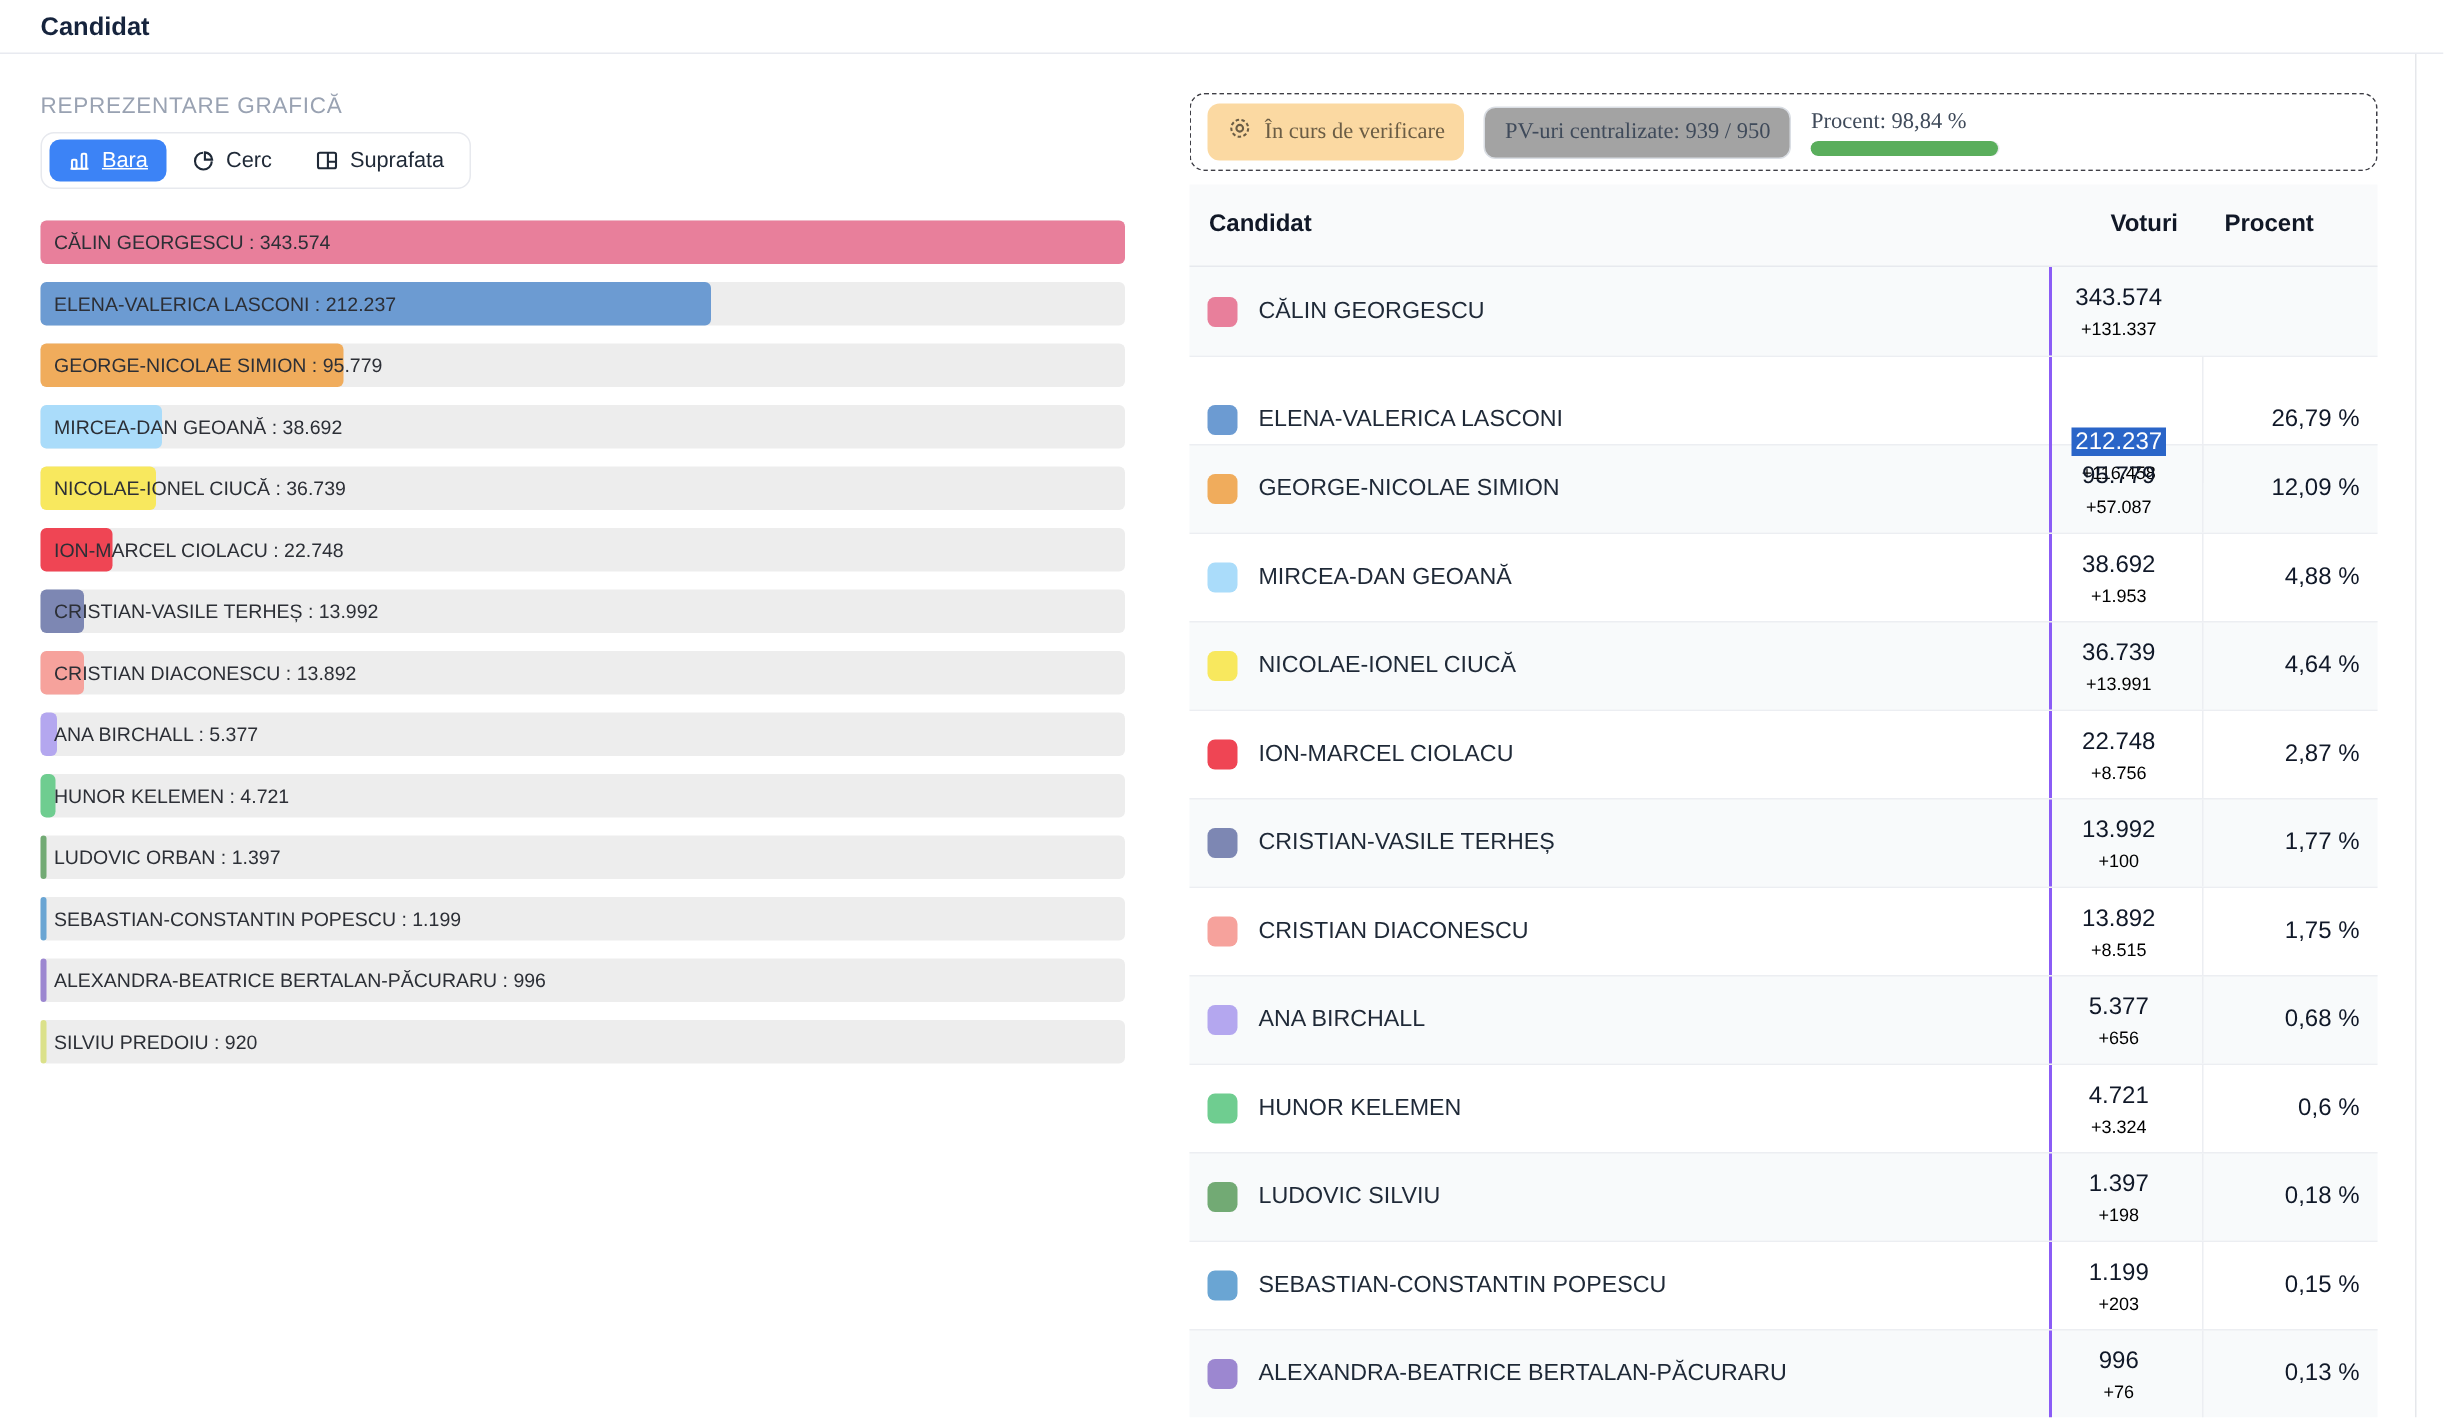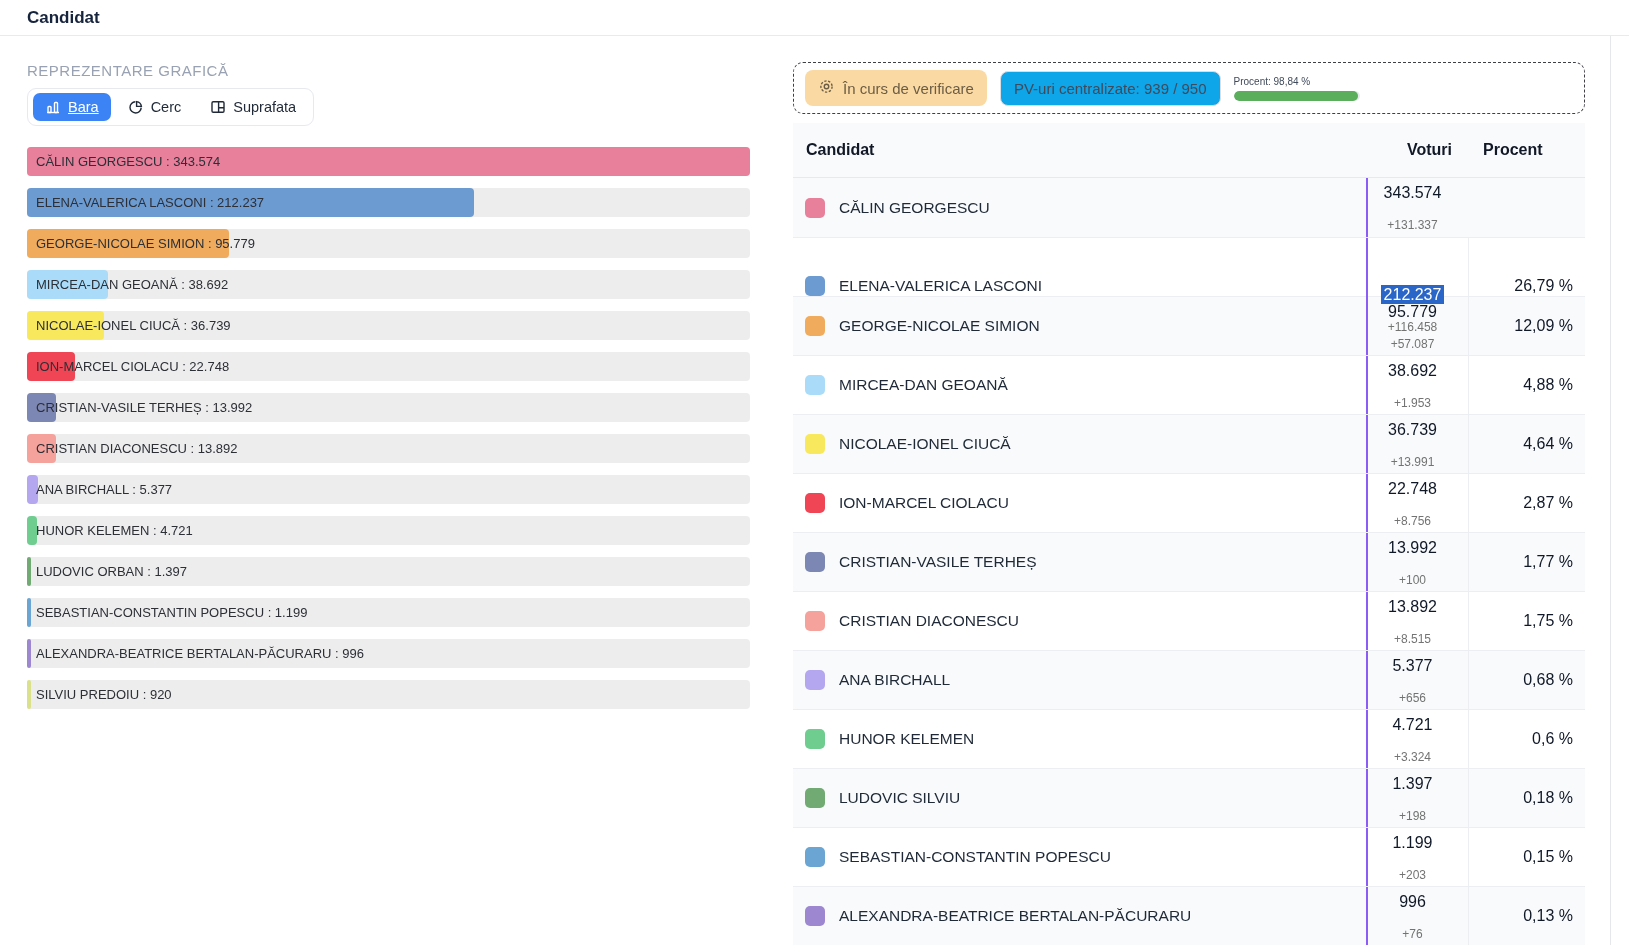--- a/index.html
+++ b/index.html
@@ -27,27 +27,27 @@
 
   .bars { margin-top:21px; display:flex; flex-direction:column; gap:12px; }
   .bar-row { position:relative; height:29px; background:#ededed; border-radius:4px; }
   .bar-fill { position:absolute; left:0; top:0; bottom:0; border-radius:4px; min-width:4px; }
   .bar-label { position:absolute; left:9px; top:0; height:100%; display:flex; align-items:center;
     font-size:13px; font-weight:500; color:#2c2f36; white-space:nowrap; }
 
   
   .right-panel { position:absolute; left:793px; top:62px; width:792px; }
   .status-box { height:52px; border:1px dashed #3f3f46; border-radius:10px; display:flex;
-    align-items:center; gap:13px; padding:0 11px; }
+    align-items:center; gap:13px; padding:0 11px;font-family:Liberation Serif, serif; }
   .badge-verify { display:flex; align-items:center; gap:8px; background:#fbd9a2; color:#6b5d45;
     border-radius:8px; padding:8px 13px; font-size:15px; white-space:nowrap; }
   .badge-pv { border:1px solid #dadee4; border-radius:8px; padding:8px 13px; font-size:15px;
-    color:#3f4a5a; background:#0ea5e9; white-space:nowrap; }
+    color:#3f4a5a; background:#a3a3a3; white-space:nowrap; }
   .procent-wrap { display:flex; flex-direction:column; gap:4px; }
-  .procent-label { font-size:10px; color:#3f4a5a; white-space:nowrap; }
+  .procent-label { font-size:15px; color:#3f4a5a; white-space:nowrap; }
   .progress-track { width:126px; height:10px; background:#e8eaed; border-radius:6px; overflow:hidden; }
   .progress-fill { height:100%; background:#5aae5c; border-radius:6px; }
 
   
   .results-table { margin-top:9px; width:792px; }
   .t-head { display:grid; grid-template-columns:573px 102px 117px; height:55px; align-items:center;
     background:#f9fafb; border-bottom:1px solid #e7e9ee; }
   .th { font-size:16px; font-weight:700; color:#111827; }
   .th-candidate { padding-left:13px; }
   .th-votes { text-align:right; padding-right:16px; }
@@ -56,21 +56,21 @@
   .t-row { display:grid; grid-template-columns:573px 102px 117px; height:59px; background:#fff; }
   .t-row:nth-child(odd) { background:#f8fafb; }
   .t-row + .t-row { border-top:1px solid #eceef2; }
   .cell-candidate { display:flex; align-items:center; gap:14px; padding-left:12px; }
   .swatch { width:20px; height:20px; border-radius:5px; flex:none; }
   .cand-name { font-size:15.5px; color:#1f2937; }
   .cell-votes { display:flex; flex-direction:column; align-items:center; justify-content:center;
     padding-right:11px; border-left:2px solid #8b5cf6; }
   .votes-num { font-size:16px; color:#101828; line-height:19px; }
   .votes-num.selected { background:#2a65c8; color:#fff; padding:0 3px;margin-top:47px; }
-  .votes-delta { font-size:12px; color:#737373; margin-top:16px; }
+  .votes-delta { font-size:12px; color:#000000; margin-top:4px; }
   .cell-percent { display:flex; align-items:center; justify-content:flex-end; padding-right:12px;
     border-left:1px solid #eceef2; font-size:16px; color:#101828; }
 </style>
 </head>
 <body>
 
 <div class="top-header">
   <div class="page-title">Candidat</div>
 </div>
 <div class="right-edge"></div>

